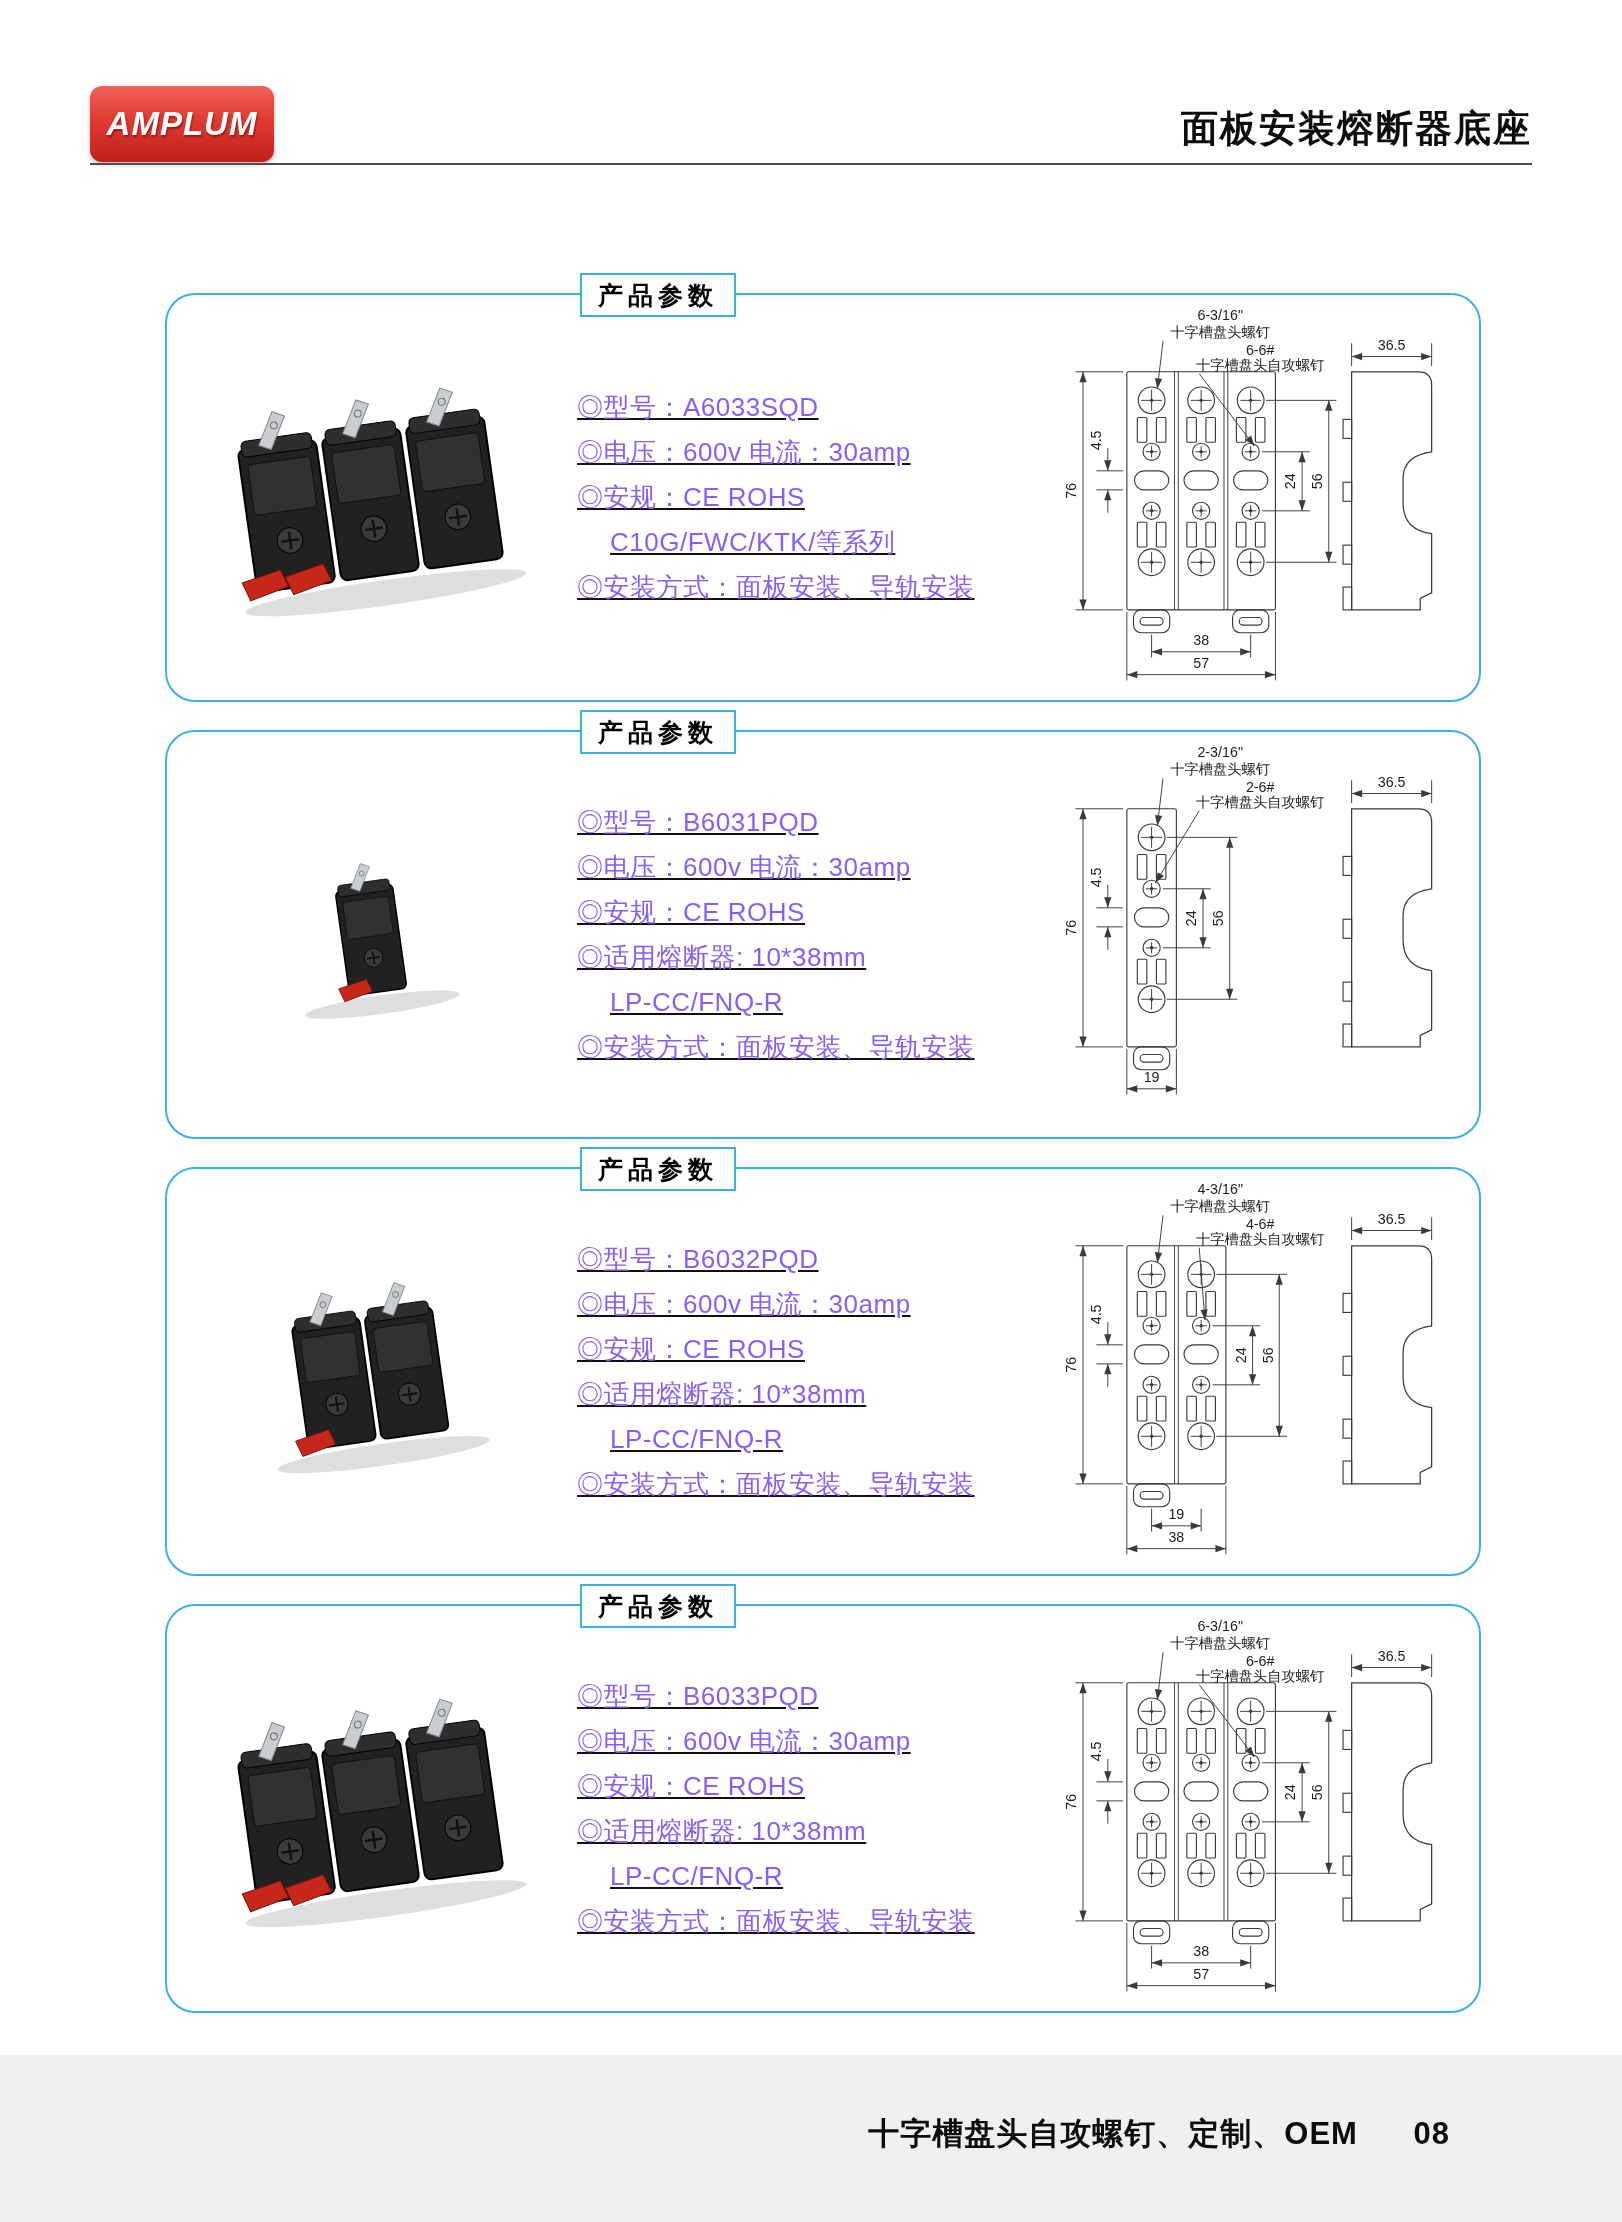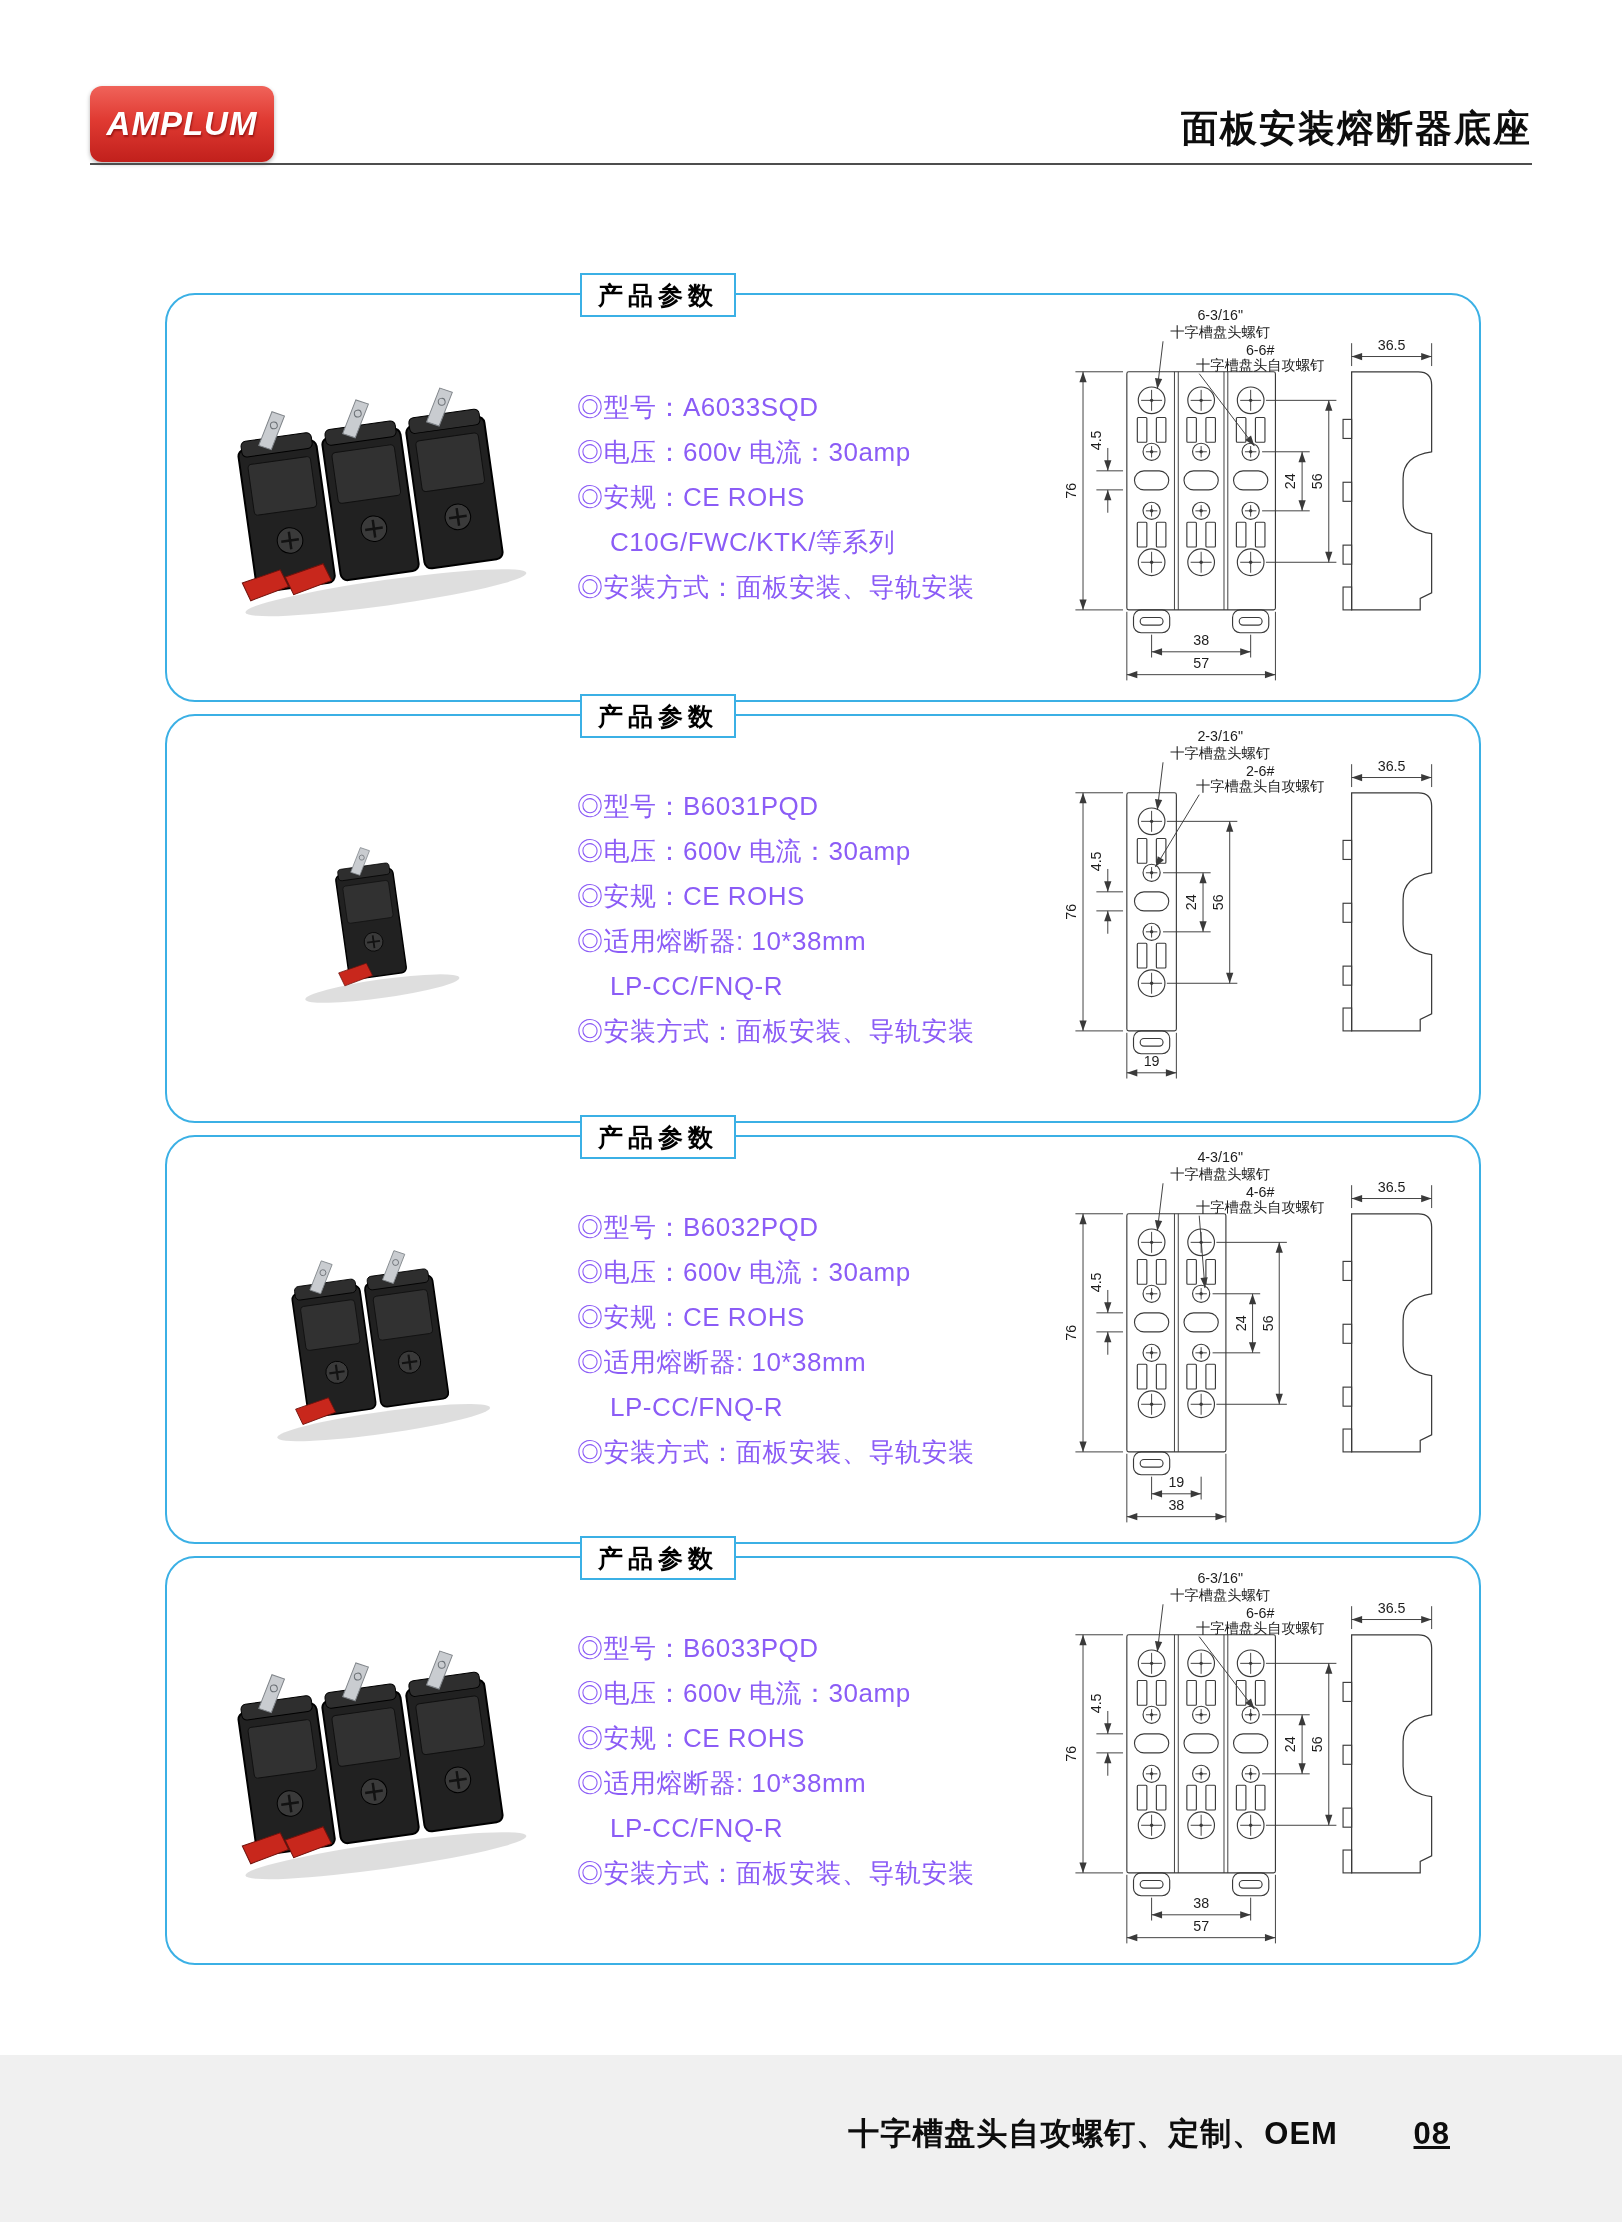--- a/index.html
+++ b/index.html
@@ -19,22 +19,22 @@
     text-shadow:1px 2px 2px rgba(110,0,0,.55);
   }
   .page-title{
     position:absolute;right:90px;top:104px;margin:0;
     font-size:37px;font-weight:bold;color:#0d0d0d;letter-spacing:2px;
   }
   .header-rule{position:absolute;left:90px;right:90px;top:163px;height:2px;background:#4d4d4d;}
   
   #sections{position:absolute;top:293px;left:165px;width:1316px;}
   .product-card{
-    position:relative;height:405px;margin-bottom:12px;background:#fff;
-    border:2px solid #3bb0e5;border-radius:30px;
+    position:relative;height:405px;margin-bottom:28px;background:#fff;
+    border:2px solid #3bb0e5;border-radius:30px;text-decoration:underline;
   }
   .card-label{
     position:absolute;top:-22px;left:413px;height:40px;padding:0 16px;
     background:#fff;border:2px solid #3bb0e5;
     display:flex;align-items:center;justify-content:center;
     font-size:25px;font-weight:bold;letter-spacing:5px;color:#000;white-space:nowrap;
   }
   .card-body{display:flex;height:100%;align-items:center;}
   .photo{width:410px;min-width:410px;display:flex;justify-content:center;align-items:center;}
   .specs{width:432px;min-width:432px;list-style:none;margin:0;padding:0;font-size:26px;color:#8b5cf6;}
@@ -44,21 +44,21 @@
   .diagram svg{width:448px;height:381px;}
   svg text{font-family:"Liberation Sans", sans-serif;}
   
   .footer{
     position:absolute;left:0;right:0;bottom:0;height:167px;background:#f0f0f0;
   }
   .footer-text{
     position:absolute;right:172px;top:58px;font-size:31px;font-weight:bold;color:#0d0d0d;
     letter-spacing:1px;
   }
-  .footer-text .pn{margin-left:66px;text-decoration:underline;}
+  .footer-text .pn{margin-left:46px;}
 </style>
 </head>
 <body>
 
 <header>
   <div class="logo">
     <span>AMPLUM</span>
   </div>
   <h1 class="page-title">面板安装熔断器底座</h1>
   <div class="header-rule"></div>

